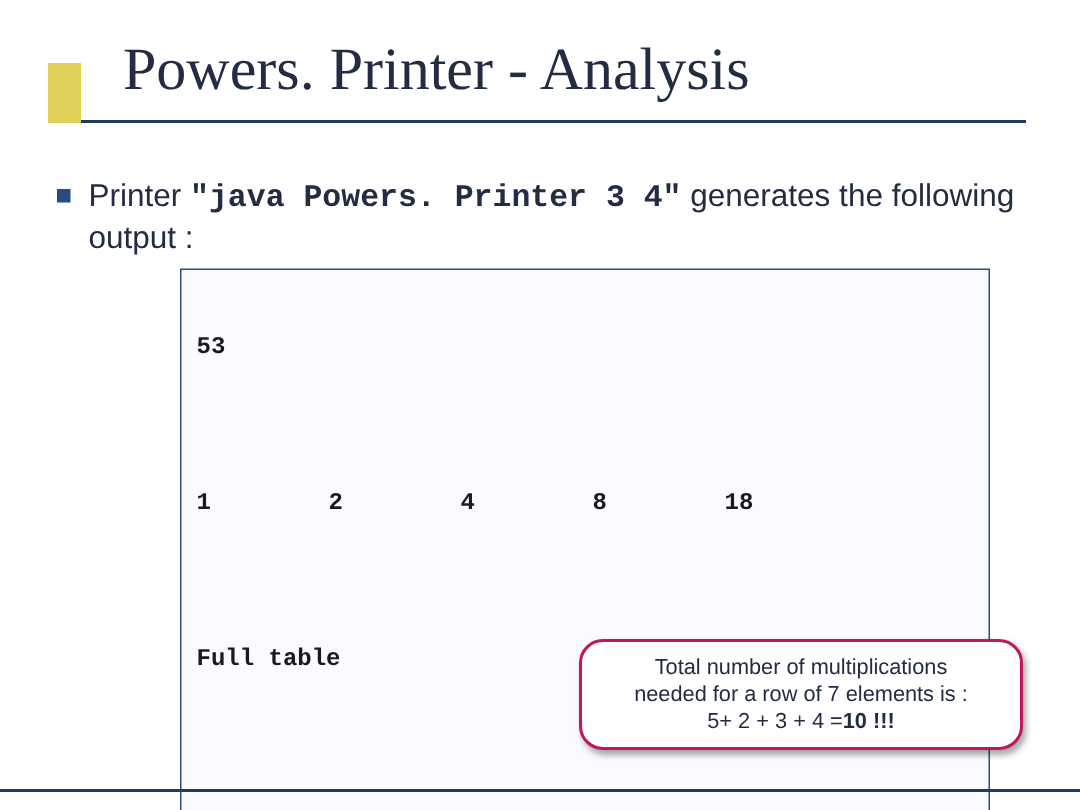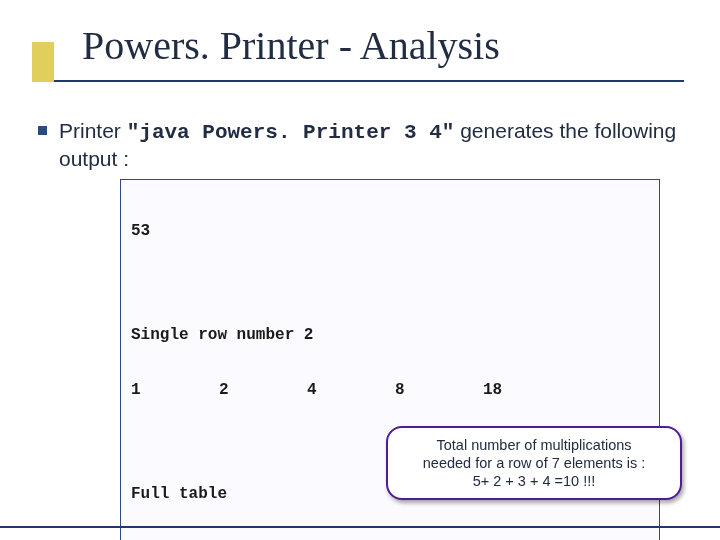--- a/index.html
+++ b/index.html
@@ -85,21 +85,21 @@
   .output-box .cell {
     width: 88px;
   }
   .callout {
     position: absolute;
     left: 386px;
     top: 426px;
     width: 296px;
     height: 74px;
     background: #fff;
-    border: 2px solid #4c1d95;
+    border: 2px solid #be185d;
     border-radius: 16px;
     box-shadow: 2px 3px 4px rgba(0,0,0,0.35);
     display: flex;
     flex-direction: column;
     align-items: center;
     justify-content: center;
     font-size: 14.5px;
     color: #222c42;
     text-align: center;
     padding: 4px 6px;
@@ -107,42 +107,41 @@
   }
   .callout .eq { font-weight: normal; }
   .foot-line {
     position: absolute;
     left: 0;
     bottom: 12px;
     width: 720px;
     height: 2px;
     background: #1d3a6b;
   }
-  .bold { font-weight: normal; }
+  .bold { font-weight: bold; }
 </style>
 </head>
 <body>
 
 <div class="accent-bar"></div>
 <div class="title">Powers. Printer - Analysis</div>
 <div class="title-line"></div>
 
 <div class="content">
 
   <div class="bullet-row">
     <div class="sq-bullet"></div>
     <div class="bullet-text">
       <span>Printer </span><span class="mono">"java Powers. Printer 3 4"</span><span> generates the following output :</span>
     </div>
   </div>
 
   <div class="output-box">
     <div>53</div>
     <div style="height:12px"></div>
-    <div>Single row number 2</div>
     <div class="row">
       <span class="cell">1</span>
       <span class="cell">2</span>
       <span class="cell">4</span>
       <span class="cell">8</span>
       <span class="cell">18</span>
     </div>
     <div style="height:12px"></div>
     <div>Full table</div>
     

